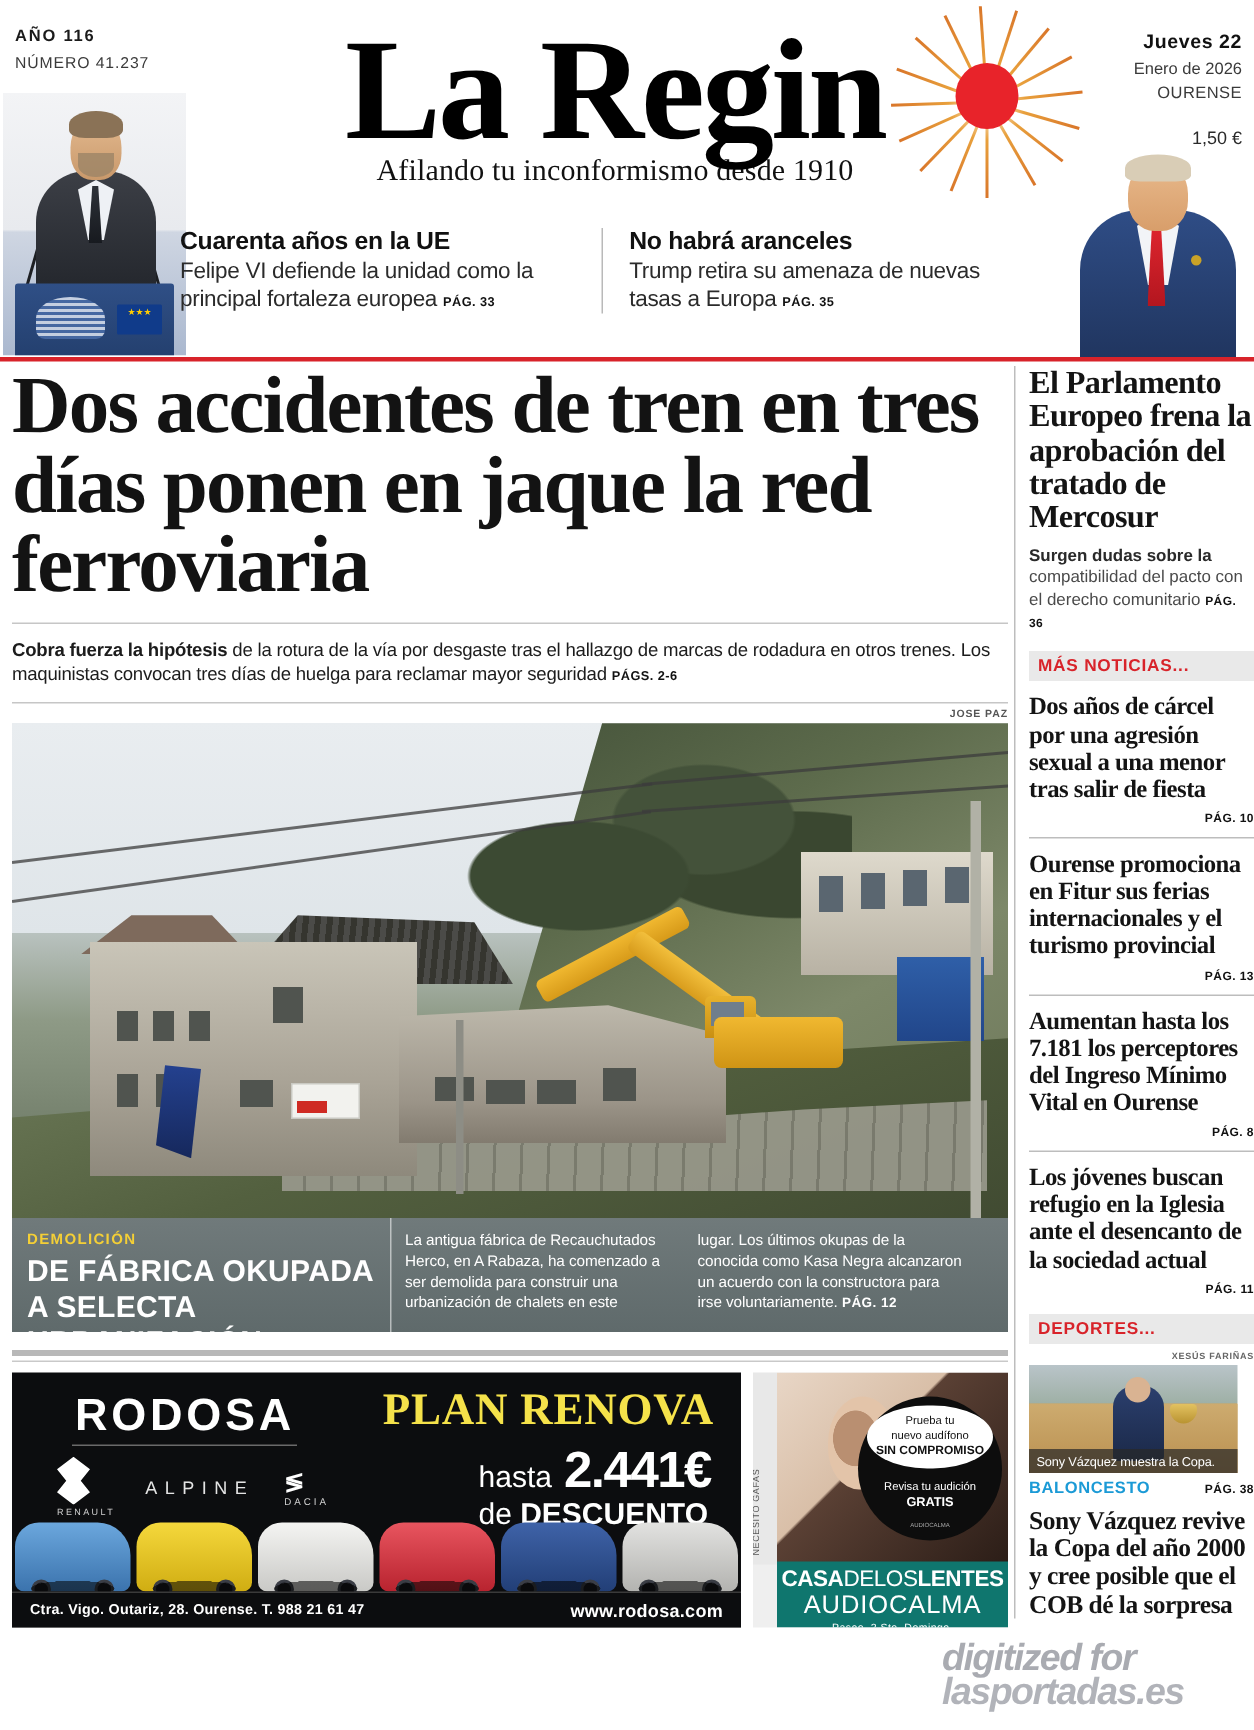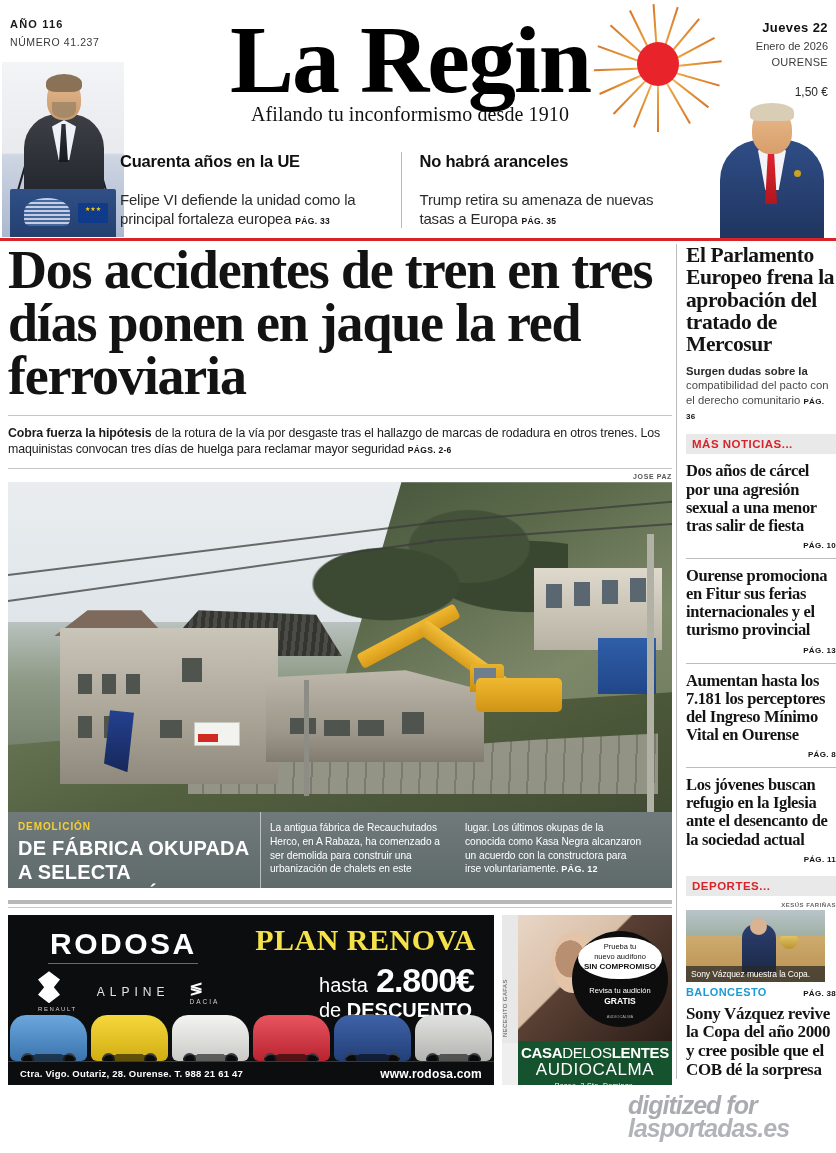--- a/index.html
+++ b/index.html
@@ -161,21 +161,21 @@
     position: absolute; left: 120px; top: 152px; width: 580px;
     display: flex; z-index: 5;
   }
   .teaser { flex: 1; padding-right: 12px; }
   .teaser.second { padding-left: 18px; border-left: 1px solid #b9b9b9; }
   .teaser-title {
     font-size: 16.5px; font-weight: bold; color: #111; line-height: 1.18;
     letter-spacing: -0.2px;
   }
   .teaser-text {
-    font-size: 15px; color: #2b2b2b; line-height: 1.22; margin-top: 20px;
+    font-size: 15px; color: #2b2b2b; line-height: 1.22; margin-top: 1px;
     letter-spacing: -0.2px;
   }
   .pag-inline {
     font-size: 8.5px; font-weight: bold; color: #111; letter-spacing: .3px;
     white-space: nowrap;
   }
 
   .red-rule {
     position: absolute; left: 0; top: 238px; width: 836px; height: 3px;
     background: #d8232a;
@@ -398,21 +398,21 @@
   .bb-white{
     position:absolute; left: 6px; top: 6px; width: 84px; height: 42px;
     background:#fff; border-radius: 42px/22px; color:#111; padding-top:5px;
   }
   .bb-w1{ font-size:7.5px; line-height:1.32; }
   .bb-w2{ font-size:8px; font-weight:bold;text-align:center; }
   .bb3{ position:absolute; left:0; bottom: 20px; width:96px; font-size: 7.5px; line-height:1.3;}
   .bb4{ position:absolute; left:0; bottom: 8px; width:96px; font-size: 4px; color:#aaa;}
   .lentes-block{
     position:absolute; left: 16px; bottom: 0; width: 154px; height: 44px;
-    background:#14532d; color:#fff; text-align:center;
+    background:#0f766e; color:#fff; text-align:center;
   }
   .lentes-logo{ font-size: 15px; font-weight: bold; letter-spacing:-.3px; padding-top:3px;}
   .lentes-logo .thin{ font-weight: 300; }
   .audiocalma{ font-size: 17px; letter-spacing: .6px; font-weight: 300; margin-top:-1px;}
   .lentes-addr{ font-size: 7px; margin-top: 2px; letter-spacing:.3px; }
 
   
   .side-headline {
     font-family: "Liberation Serif", serif; font-weight: bold;
     font-size: 21.5px; line-height: 1.04; color: #141414; letter-spacing: -0.4px;
@@ -645,21 +645,21 @@
             <div class="alpine-t">ALPINE</div>
             <div>
               <div class="dacia-mark">≶</div>
               <div class="dacia-cap">DACIA</div>
             </div>
           </div>
 
           <div class="plan-renova">PLAN RENOVA</div>
           <div class="hasta-row">
             <span class="hasta">hasta</span>
-            <span class="amount">2.800€</span>
+            <span class="amount">2.441€</span>
           </div>
           <div class="desc-row"><span>de </span><b>DESCUENTO</b></div>
 
           <div class="cars">
             <div class="car" style="background:linear-gradient(180deg,#6ba7dd,#3b73ad);">
                 <span class="wheel" style="left:14%"></span>
                 <span class="wheel" style="right:14%"></span>
               </div>
             <div class="car" style="background:linear-gradient(180deg,#f5d83c,#d0ad12);">
                 <span class="wheel" style="left:14%"></span>

